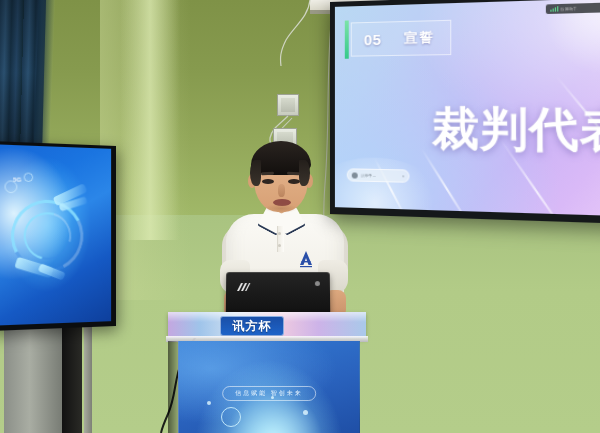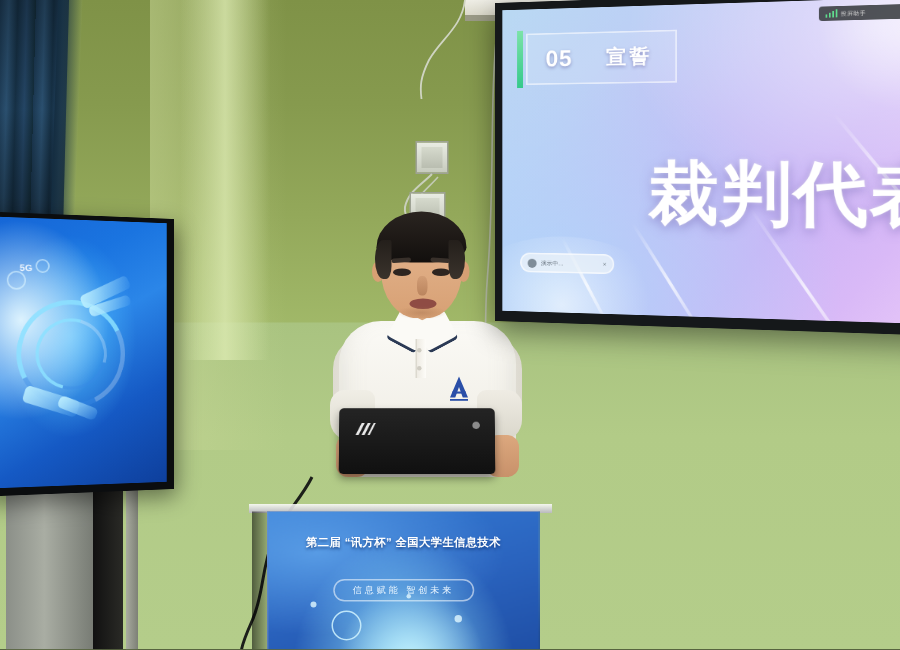--- a/index.html
+++ b/index.html
@@ -463,25 +463,30 @@
     <div class="laptop-logo">
       <svg width="16" height="12" viewBox="0 0 16 12">
         <path d="M2 9 L6 1 L8 1 L4 9 Z" fill="#e8e8e8"></path>
         <path d="M6 9 L10 1 L12 1 L8 9 Z" fill="#e8e8e8"></path>
         <path d="M10 9 L14 1 L15.4 1 L11.4 9 Z" fill="#e8e8e8"></path>
       </svg>
     </div>
     <div class="laptop-dot"></div>
   </div>
 
+  <div class="podium-top">
+    <div class="podium-top-gloss"></div>
+    <div class="podium-cup">
+      <span>讯方杯</span>
+    </div>
+  </div>
   <div class="podium-lip"></div>
   <div class="podium-dark-left"></div>
 
   <div class="podium-body">
-    <div class="podium-line1">第二届 “讯方杯” 全国大学生信息技术</div>
     <div class="podium-slogan">信息赋能  智创未来</div>
     <div class="podium-graphic"></div>
     <div class="pg-ring"></div>
     <div class="pg-dot" style="left:28px; bottom:28px; width:4px; height:4px;"></div>
     <div class="pg-dot" style="left:92px; bottom:34px; width:3px; height:3px;"></div>
     <div class="pg-dot" style="left:124px; bottom:18px; width:5px; height:5px;"></div>
   </div>
 
   <div class="screen-frame">
     <div class="screen-surface">

